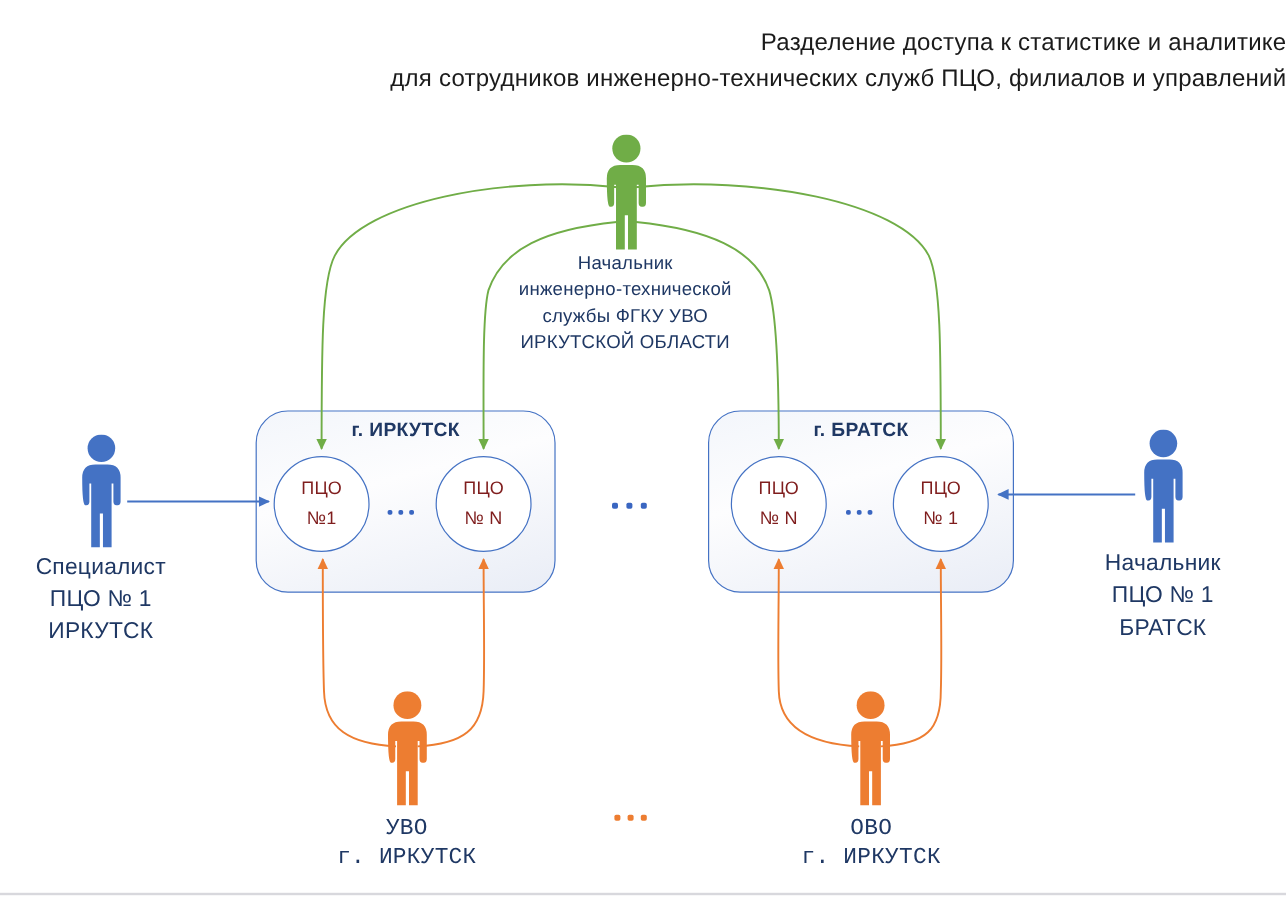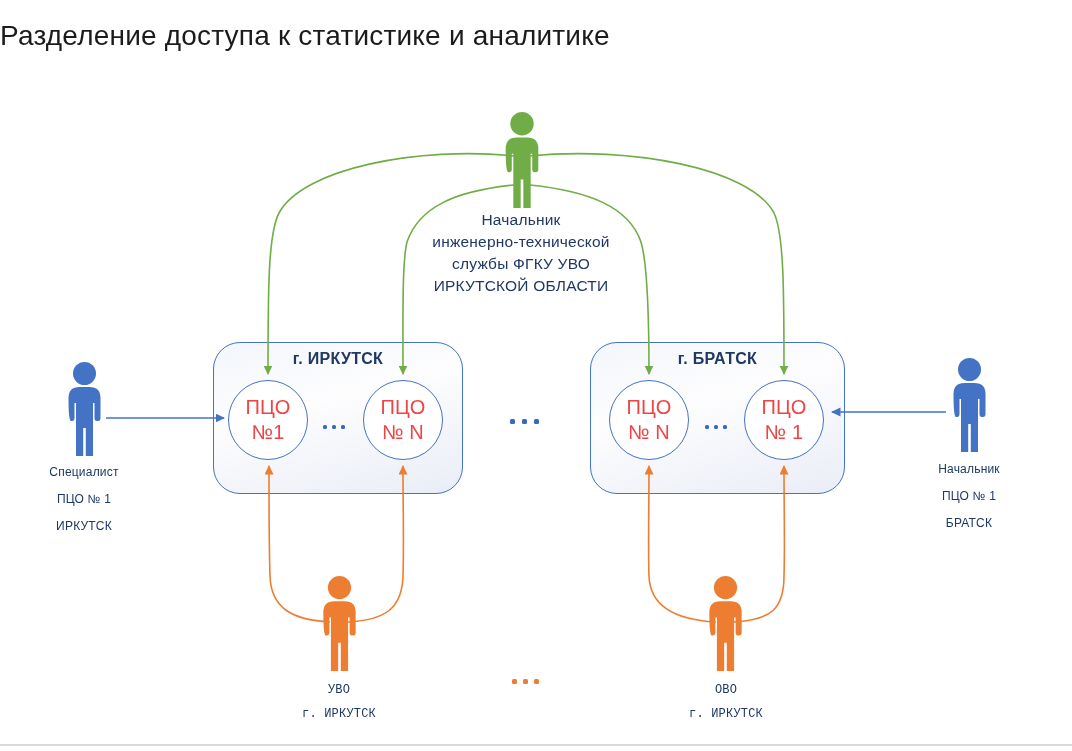--- a/index.html
+++ b/index.html
@@ -1,65 +1,66 @@
 <!DOCTYPE html>
 <html><head>
 <meta charset="utf-8">
 <style>
   html,body{margin:0;padding:0;background:#ffffff;}
   .canvas{
     position:relative;width:1072px;height:751px;background:#ffffff;overflow:hidden;
     font-family:"Liberation Sans","DejaVu Sans",sans-serif;
   }
   .title{
-    position:absolute;top:21px;left:0;width:1072px;text-align:left;
-    color:#1b1b1b;font-size:28px;line-height:30px;letter-spacing:.2px;
+    position:absolute;top:21px;left:0;width:1072px;text-align:right;
+    color:#1b1b1b;font-size:20px;line-height:30px;letter-spacing:.2px;
   }
   .group-box{
     position:absolute;top:342px;height:152px;border:1.6px solid #4472C4;border-radius:27px;
     background:linear-gradient(165deg,#f3f6fb 0%,#fdfdfe 40%,#e9edf6 100%);
     box-sizing:border-box;z-index:1;
   }
   .group-box.irkutsk{left:213px;width:250px;}
   .group-box.bratsk{left:590px;width:255px;}
   .group-title{
     width:100%;text-align:center;margin-top:7px;
     color:#1F3864;font-size:16px;font-weight:600;letter-spacing:.3px;
   }
   .node{
     position:absolute;width:80px;height:80px;border-radius:50%;
     border:1.6px solid #4472C4;background:#ffffff;box-sizing:border-box;
     display:flex;align-items:center;justify-content:center;text-align:center;z-index:2;
   }
   .node-label{
-    color:#ef4444;font-size:20px;line-height:25px;font-weight:500;
+    color:#7f1d1d;font-size:15px;line-height:25px;font-weight:500;
     white-space:pre-line;letter-spacing:.2px;
   }
   .actor-label{
     position:absolute;text-align:center;color:#1F3864;white-space:pre-line;
-    font-size:12px;line-height:27px;z-index:4;letter-spacing:.2px;
+    font-size:19px;line-height:27px;z-index:4;letter-spacing:.2px;
   }
   .actor-label.chief-its{font-size:15.5px;line-height:22px;}
   .actor-label.compact{line-height:24px;font-family:Liberation Mono, monospace;}
   .dots{position:absolute;display:flex;z-index:2;}
   .dots i{display:block;border-radius:1.5px;}
   .dots-md i{width:5px;height:5px;margin-right:7px;background:#3A66C1;}
   .dots-sm i{width:4px;height:4px;margin-right:5px;background:#3A66C1;}
   .dots-orange i{width:5px;height:5px;margin-right:6px;background:#ED7D31;}
   .dots i:last-child{margin-right:0;}
   .overlay{position:absolute;left:0;top:0;width:1072px;height:751px;z-index:3;pointer-events:none;}
   .divider{position:absolute;left:0;top:744px;width:1072px;height:2px;background:#D8D8DD;z-index:0;}
 </style>
 </head>
 <body>
 
 <div class="canvas">
 
   <div class="title">
     <div>Разделение доступа к статистике и аналитике</div>
+    <div>для сотрудников инженерно-технических служб ПЦО, филиалов и управлений</div>
   </div>
 
   <div class="group-box irkutsk">
     <div class="group-title">г. ИРКУТСК</div>
   </div>
   <div class="group-box bratsk">
     <div class="group-title">г. БРАТСК</div>
   </div>
 
   <div class="node" style="left:228px;top:380px;">

